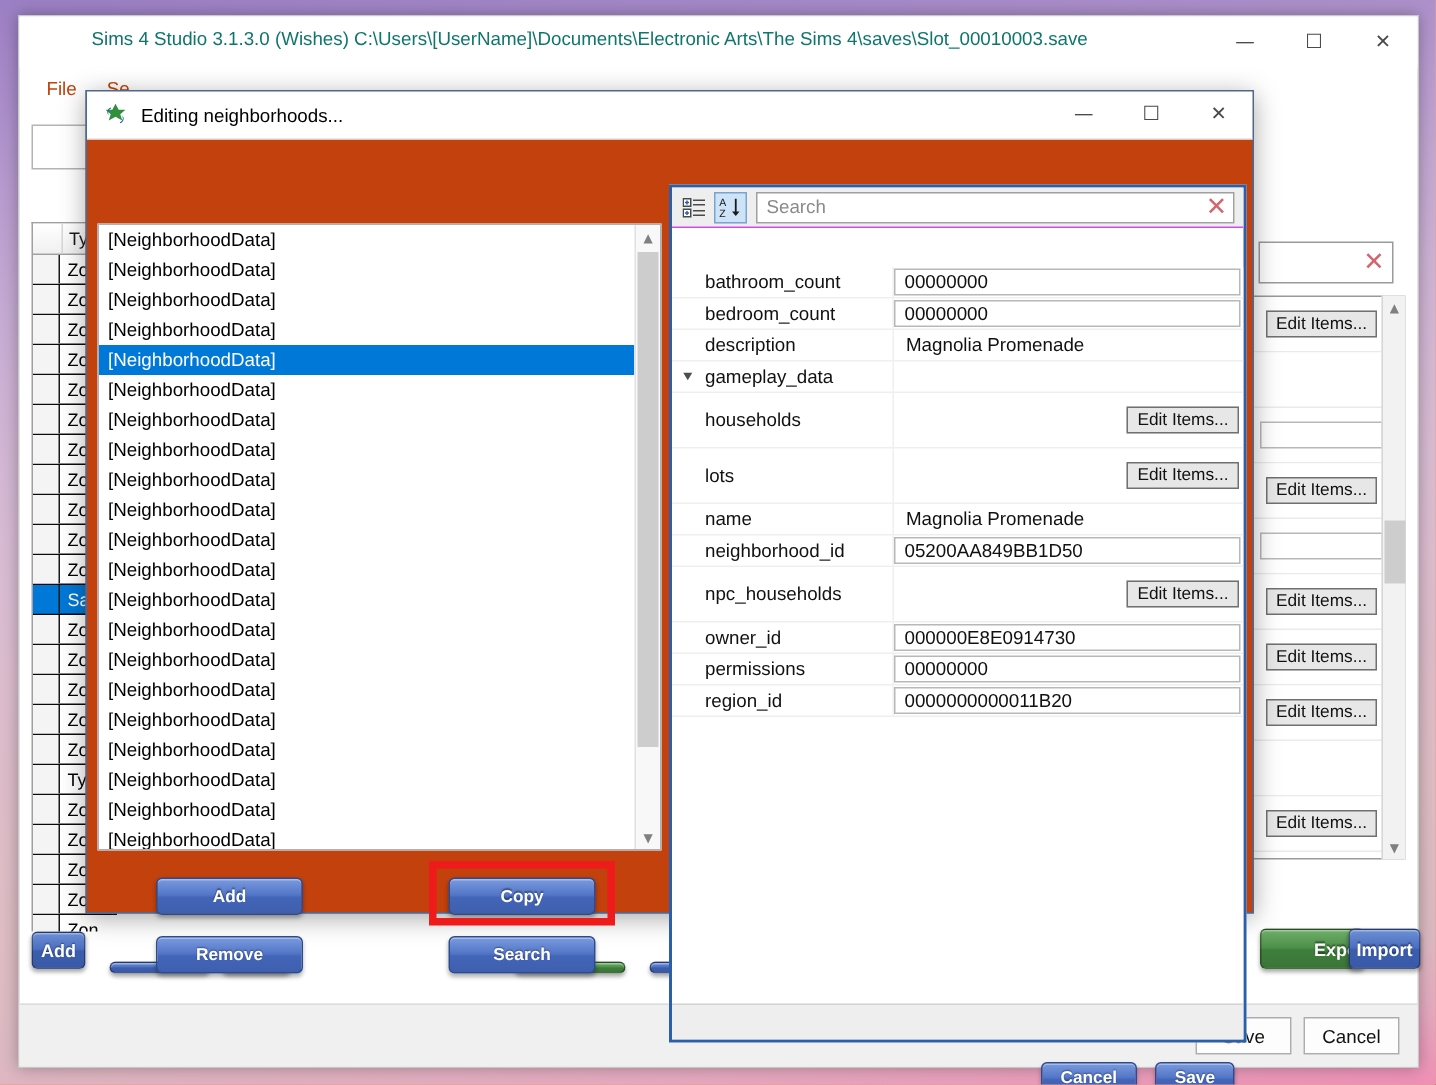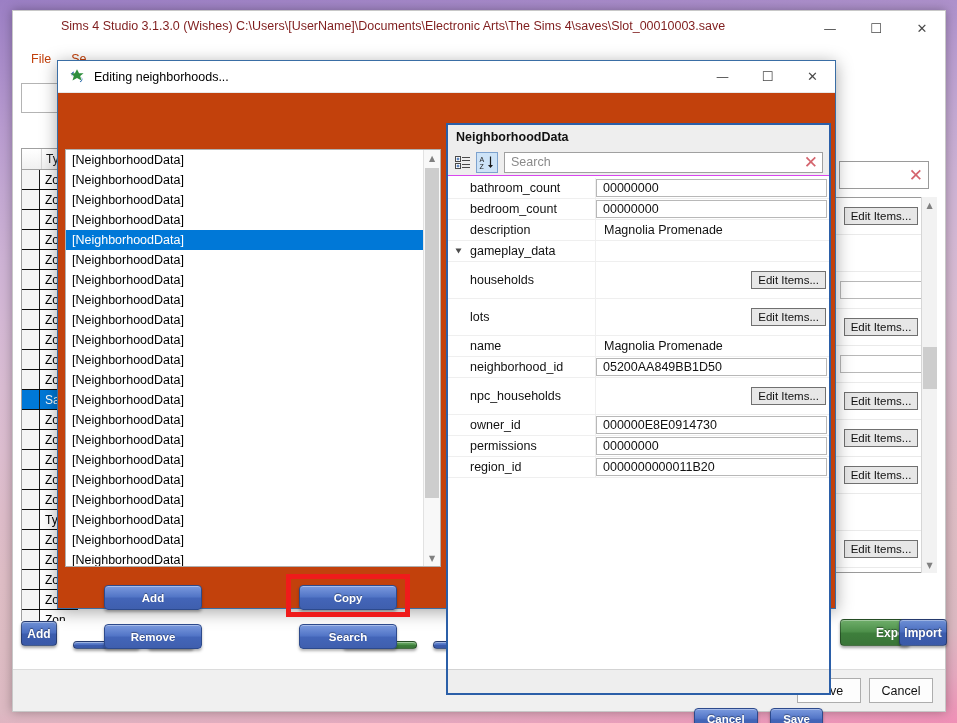--- a/index.html
+++ b/index.html
@@ -42,21 +42,21 @@
     font-size: 13px; color: #4a4a4a;
     font-family: "DejaVu Sans", sans-serif;
     cursor: default;
   }
   .winbtn .glyph { line-height: 1; }
 
   .mw-title-text {
     position: absolute;
     left: 48px; top: 8px;
     font-size: 12.5px;
-    color: #7f1d1d;
+    color: #0f766e;
     white-space: nowrap;
   }
 
   .mw-menubar {
     position: absolute;
     left: 0; top: 34px;
     height: 28px;
     display: flex;
     align-items: center;
     padding-left: 8px;
@@ -644,21 +644,20 @@
 
     <div class="dlg-actions">
       <div class="actionbtn" style="left:46px; top:2px;">Add</div>
       <div class="actionbtn" style="left:46px; top:41px;">Remove</div>
       <div class="actionbtn" style="left:241px; top:2px;">Copy</div>
       <div class="actionbtn" style="left:241px; top:41px;">Search</div>
       <div class="highlight-box" style="left:228px; top:-9px; width:124px; height:43px;"></div>
     </div>
 
     <div class="proppanel">
-      <div class="pp-header">NeighborhoodData</div>
 
       <div class="pp-toolbar">
         <div class="tbicon">
           <svg width="16" height="15" viewBox="0 0 16 15" aria-hidden="true">
             <rect x="0.5" y="1.5" width="5" height="5" fill="#fff" stroke="#4a4a4a"></rect>
             <line x1="1.6" y1="4" x2="4.4" y2="4" stroke="#2b5fa8" stroke-width="1"></line>
             <line x1="3" y1="2.6" x2="3" y2="5.4" stroke="#2b5fa8" stroke-width="1"></line>
             <rect x="0.5" y="8.5" width="5" height="5" fill="#fff" stroke="#4a4a4a"></rect>
             <line x1="1.6" y1="11" x2="4.4" y2="11" stroke="#2b5fa8" stroke-width="1"></line>
             <line x1="3" y1="9.6" x2="3" y2="12.4" stroke="#2b5fa8" stroke-width="1"></line>

